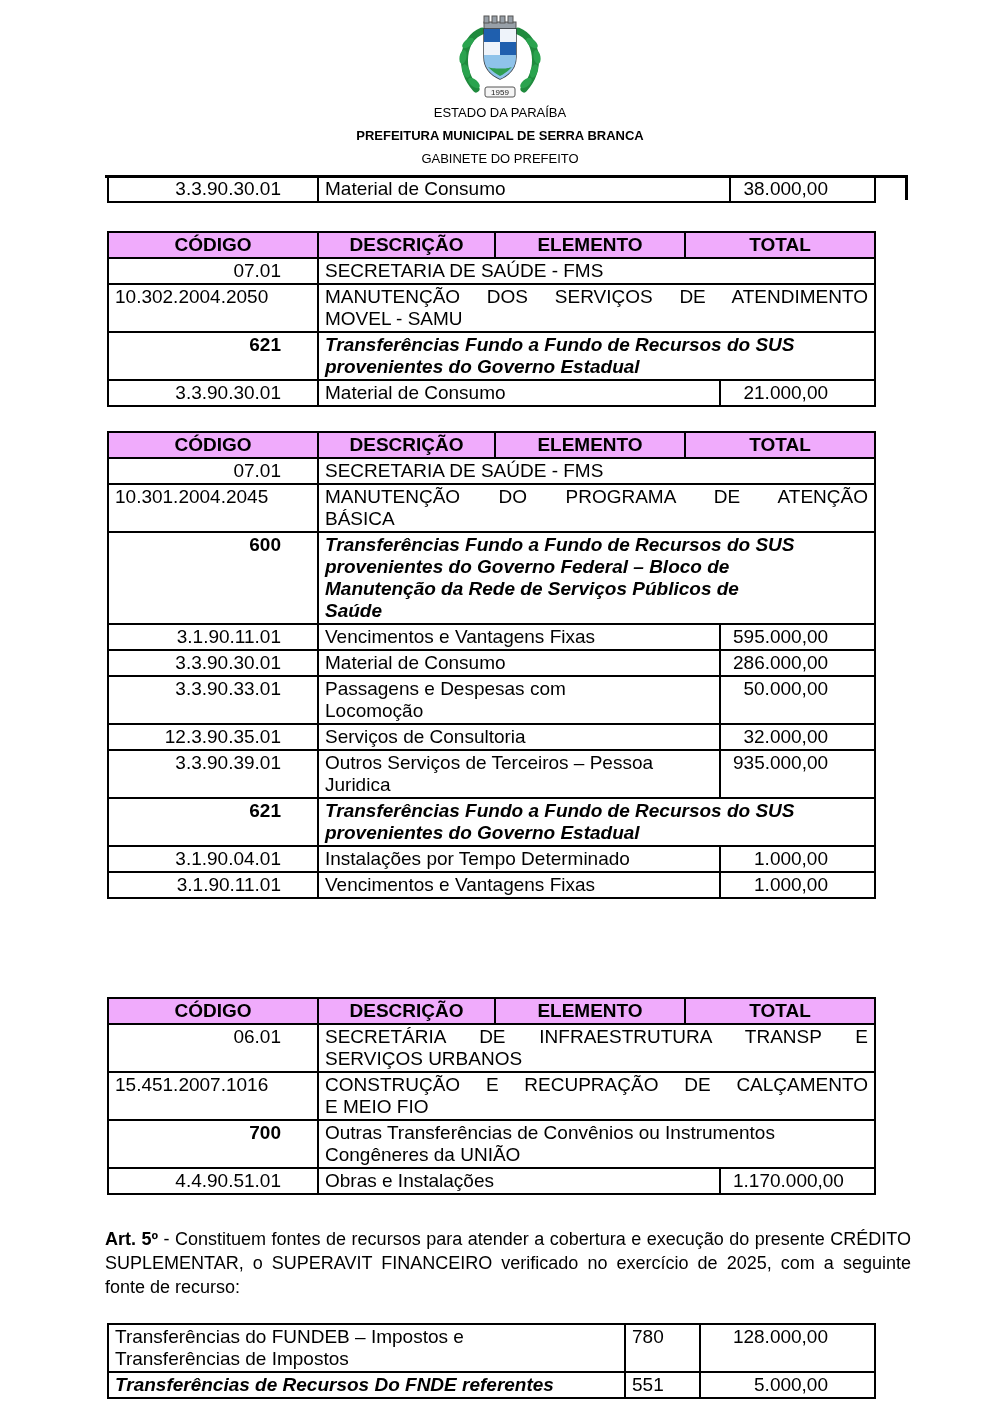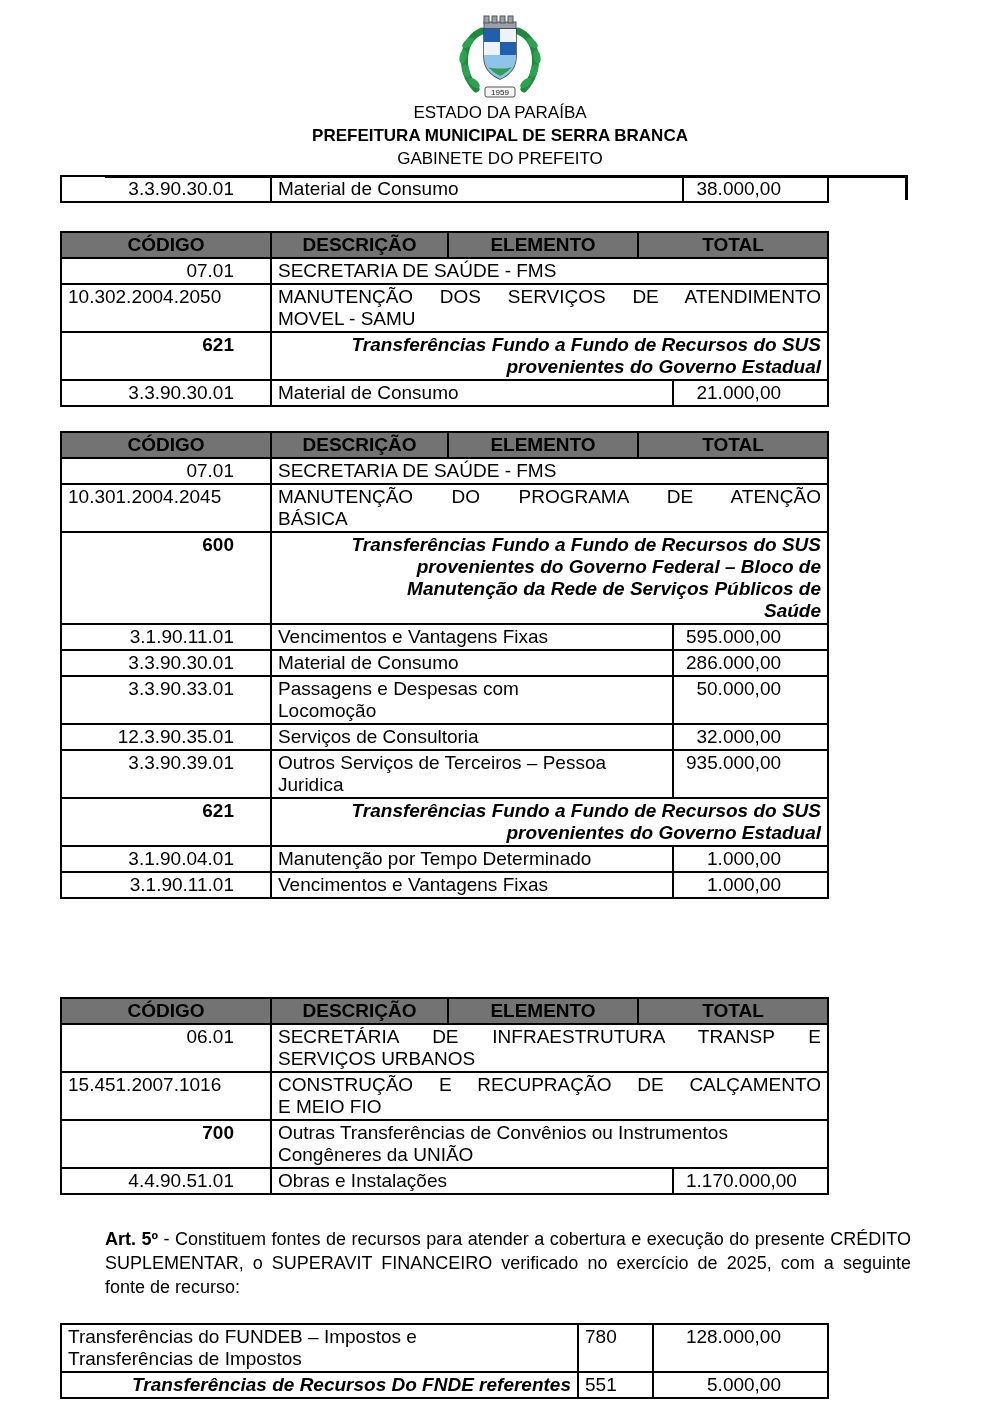--- a/index.html
+++ b/index.html
@@ -6,36 +6,36 @@
   body {
     width: 1000px; height: 1414px;
     background: #ffffff; color: #000;
     font-family: "Liberation Sans", "DejaVu Sans", sans-serif;
     overflow: hidden; position: relative;
   }
   .page { padding-top: 13px; }
 
   .crest-wrap { text-align: center; height: 88px; }
 
-  .hdr { text-align: center; font-size: 17px; line-height: 23px; }
+  .hdr { text-align: center; font-size: 13px; line-height: 23px; }
   .hdr.bold { font-weight: bold; }
 
   
-  table { border-collapse: collapse; table-layout: fixed; margin-left: 60px; width: 767px; }
+  table { border-collapse: collapse; table-layout: fixed; margin-left: 107px; width: 767px; }
   td {
     border: 2px solid #000;
     font-size: 19px; line-height: 22px;
     padding: 1px 6px; vertical-align: top; overflow: hidden;
   }
-  .th { background: #737373; font-weight: bold; text-align: center; }
+  .th { background: #f0abfc; font-weight: bold; text-align: center; }
   .code { text-align: right; padding-right: 36px; white-space: nowrap; }
   .code-left { text-align: left; padding-right: 6px; }
   .total { text-align: right; padding-right: 46px; white-space: nowrap; padding-left: 12px; }
   .b  { font-weight: bold; }
-  .bi { font-weight: bold; font-style: italic; text-align: right; }
+  .bi { font-weight: bold; font-style: italic; }
   .line { display: block; }
   .stretch { text-align: justify; text-align-last: justify; }
 
   .frag-wrap { position: relative; margin-top: 5px; }
   .hdr-rule { position: absolute; left: 105px; top: 0; width: 803px; height: 3px; background: #000; }
   .hdr-rule-tick { position: absolute; left: 905px; top: 0; width: 3px; height: 25px; background: #000; }
 
   .t1 { margin-top: 28px; }
   .t2 { margin-top: 24px; }
   .t3 { margin-top: 98px; }
@@ -213,21 +213,21 @@
     </tr>
     <tr>
       <td class="code b">621</td>
       <td colspan="4" class="bi">
         <div class="line">Transferências Fundo a Fundo de Recursos do SUS</div>
         <div class="line">provenientes do Governo Estadual</div>
       </td>
     </tr>
     <tr>
       <td class="code">3.1.90.04.01</td>
-      <td colspan="3">Manutenção por Tempo Determinado</td>
+      <td colspan="3">Instalações por Tempo Determinado</td>
       <td class="total">1.000,00</td>
     </tr>
     <tr>
       <td class="code">3.1.90.11.01</td>
       <td colspan="3">Vencimentos e Vantagens Fixas</td>
       <td class="total">1.000,00</td>
     </tr>
   </tbody>
     </table>
 

